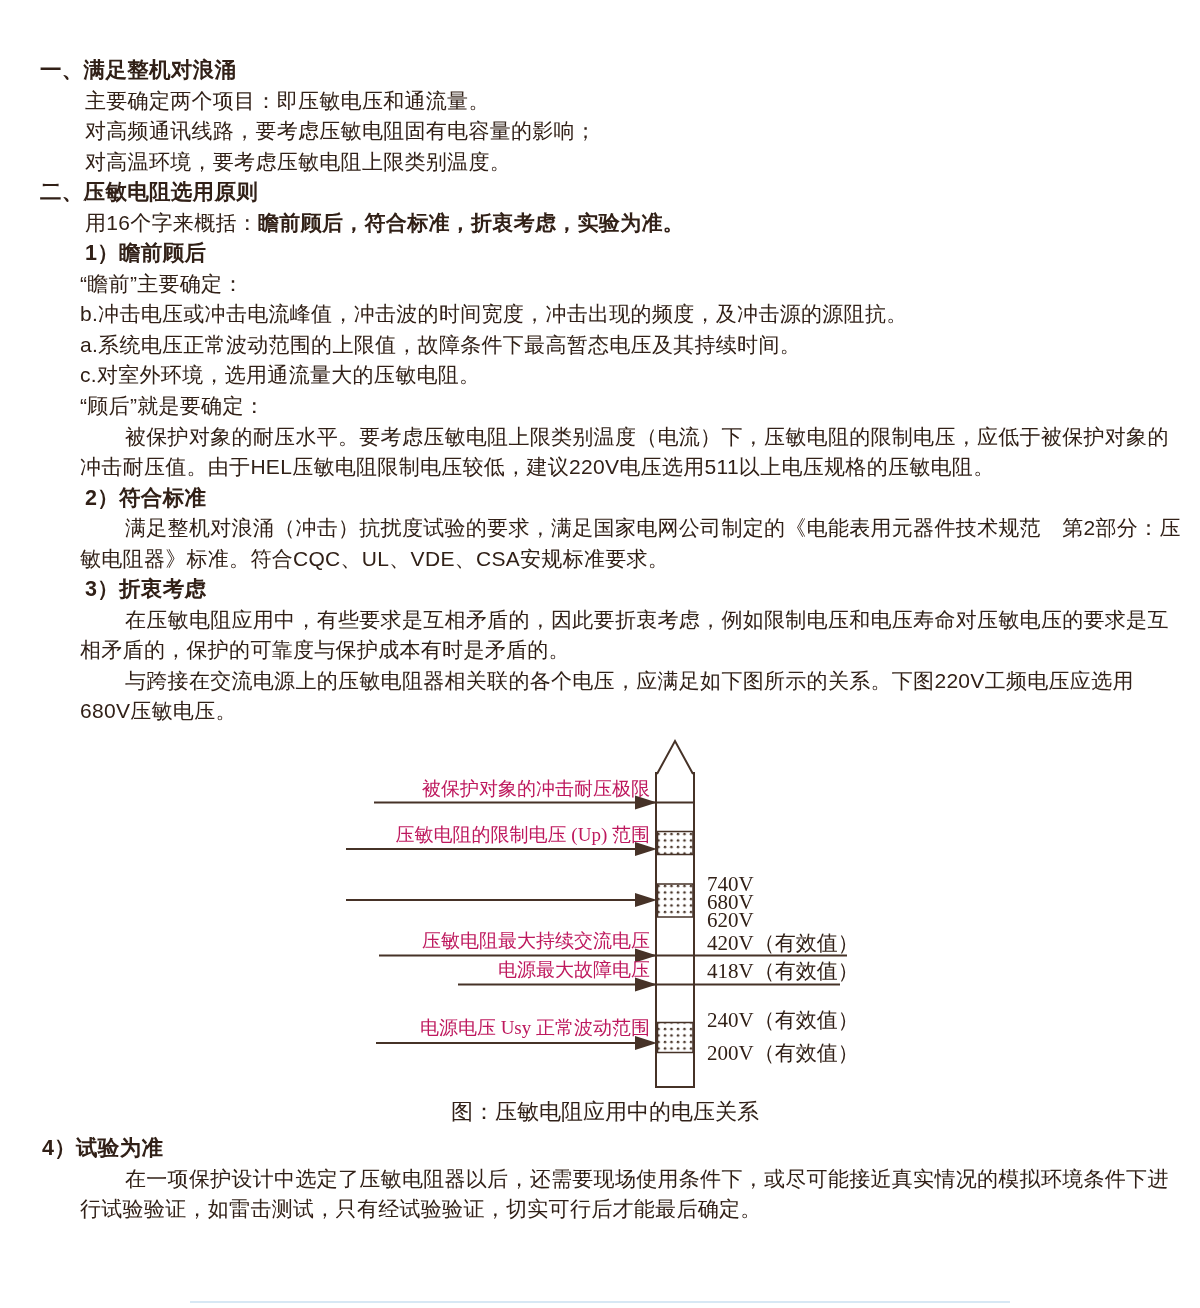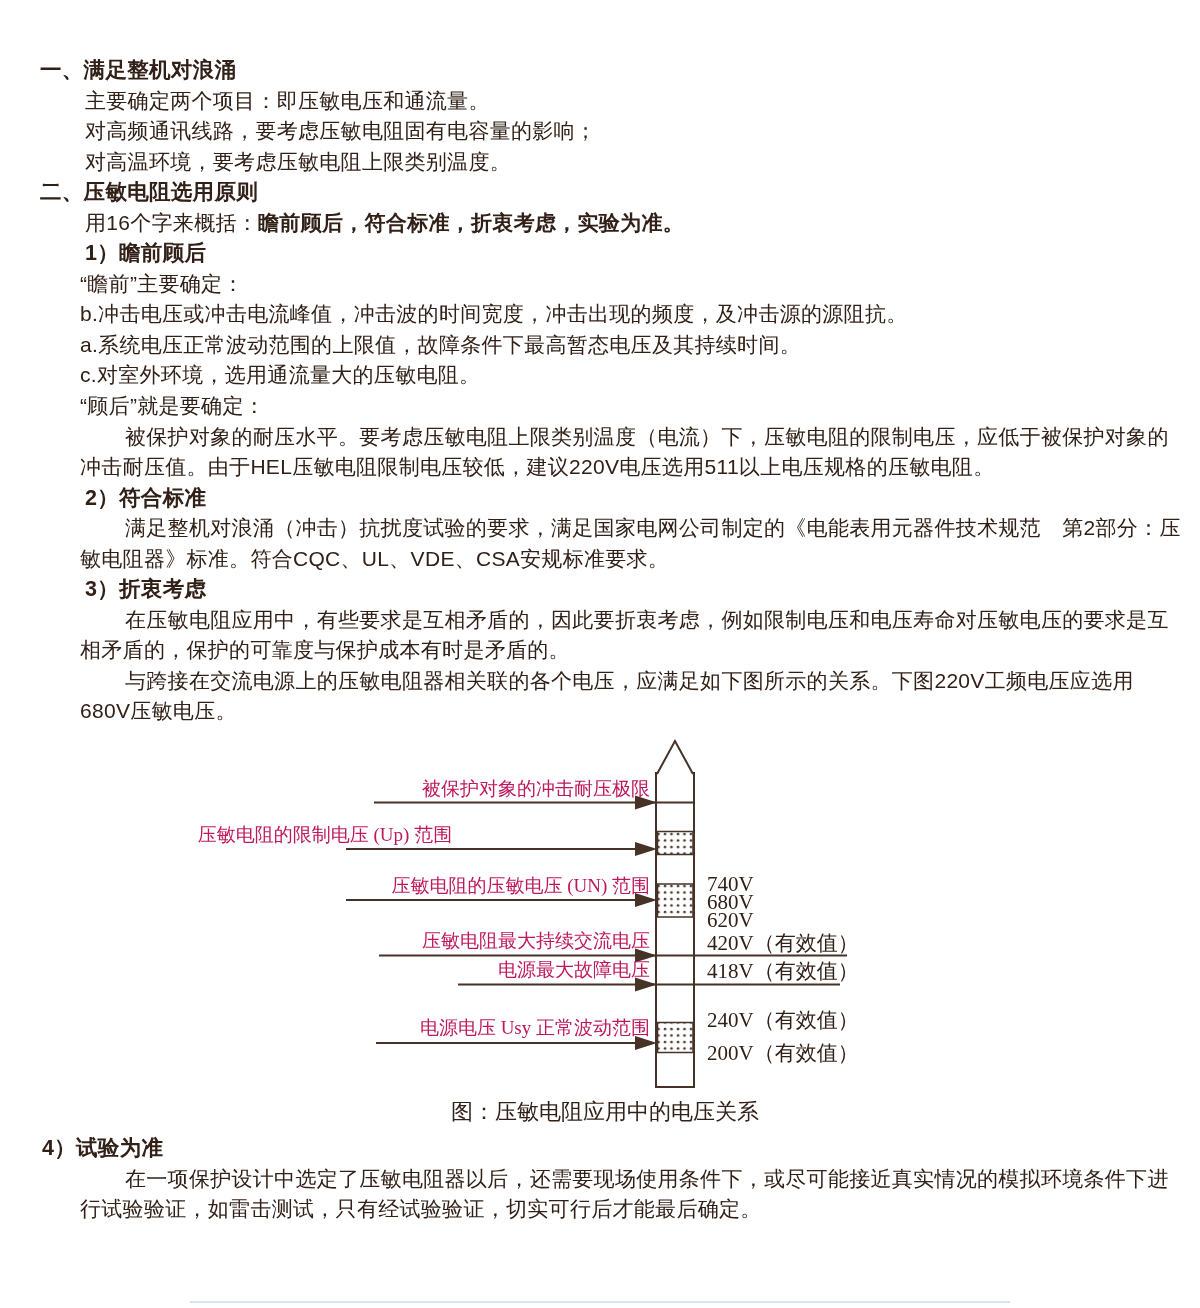--- a/index.html
+++ b/index.html
@@ -114,22 +114,21 @@
       <polygon points="657,955.5 635,948.5 635,962.5" fill="#463227"></polygon>
 
       <line x1="458" y1="984.5" x2="840" y2="984.5" stroke="#463227" stroke-width="1.8"></line>
       <polygon points="657,984.5 635,977.5 635,991.5" fill="#463227"></polygon>
 
       <line x1="376" y1="1043" x2="654" y2="1043" stroke="#463227" stroke-width="1.8"></line>
       <polygon points="657,1043 635,1036 635,1050" fill="#463227"></polygon>
     </svg>
 
     <div class="dlabel" style="top:775px;">被保护对象的冲击耐压极限</div>
-    <div class="dlabel" style="top:821px;text-align:center;">压敏电阻的限制电压 (Up) 范围</div>
-    <div class="dlabel" style="top:872px;">压敏电阻的压敏电压 (UN) 范围</div>
+    <div class="dlabel" style="top:821px;">压敏电阻的限制电压 (Up) 范围</div>
     <div class="dlabel" style="top:927px;">压敏电阻最大持续交流电压</div>
     <div class="dlabel" style="top:956px;">电源最大故障电压</div>
     <div class="dlabel" style="top:1014px;">电源电压 Usy 正常波动范围</div>
 
     <div class="dval" style="top:874px;">740V</div>
     <div class="dval" style="top:892px;">680V</div>
     <div class="dval" style="top:910px;">620V</div>
     <div class="dval" style="top:933px;">420V（有效值）</div>
     <div class="dval" style="top:961px;">418V（有效值）</div>
     <div class="dval" style="top:1010px;">240V（有效值）</div>

